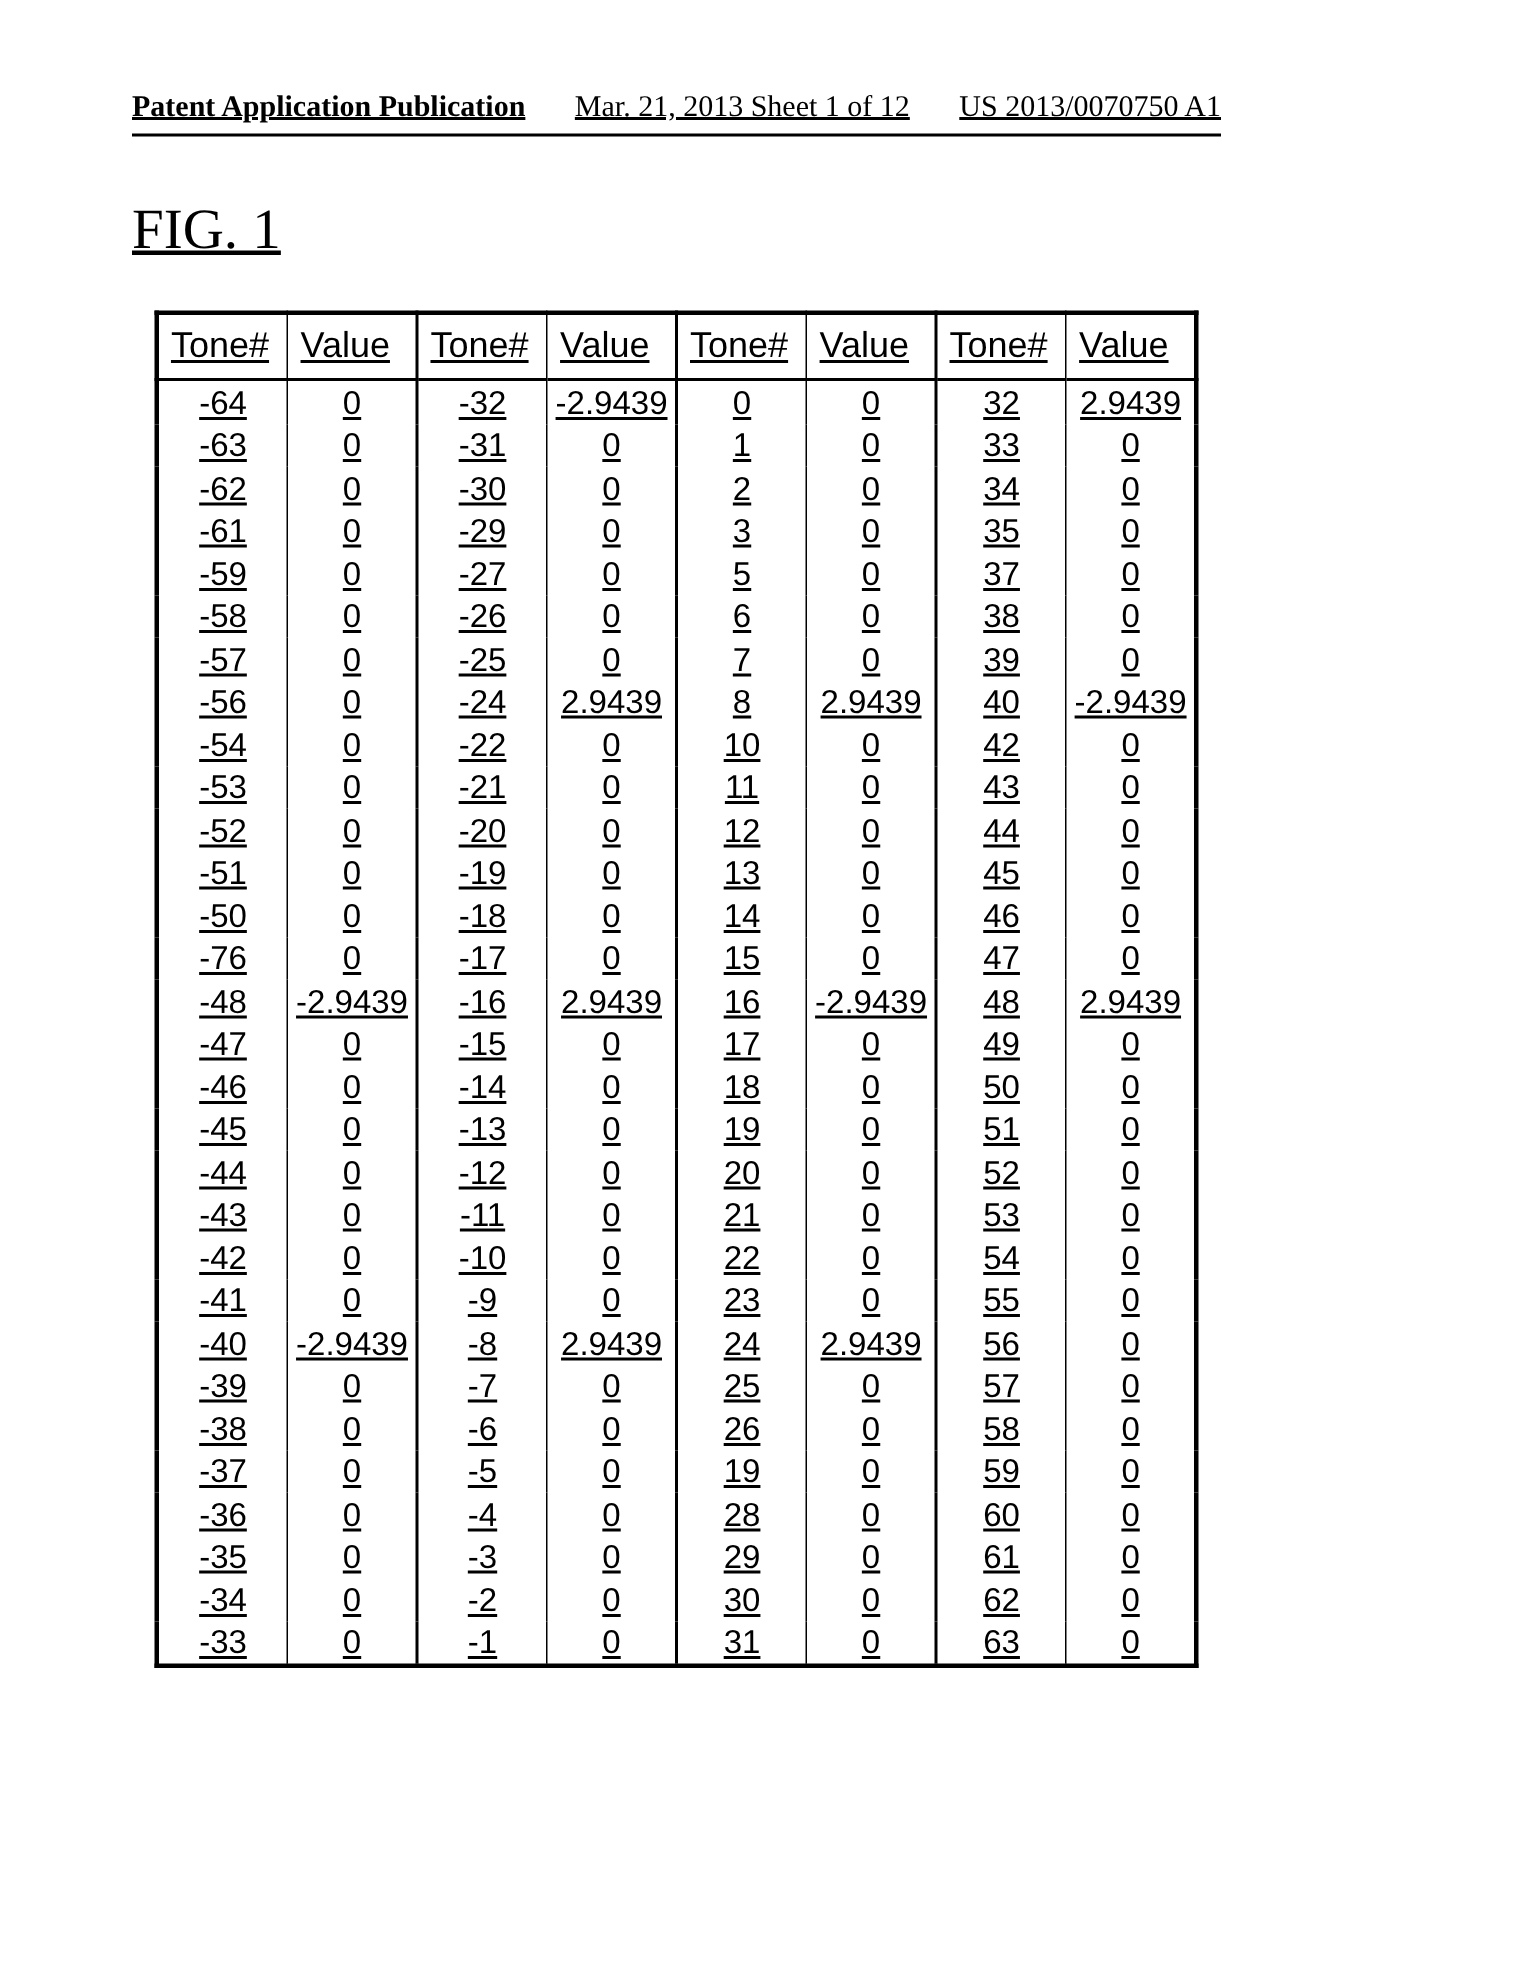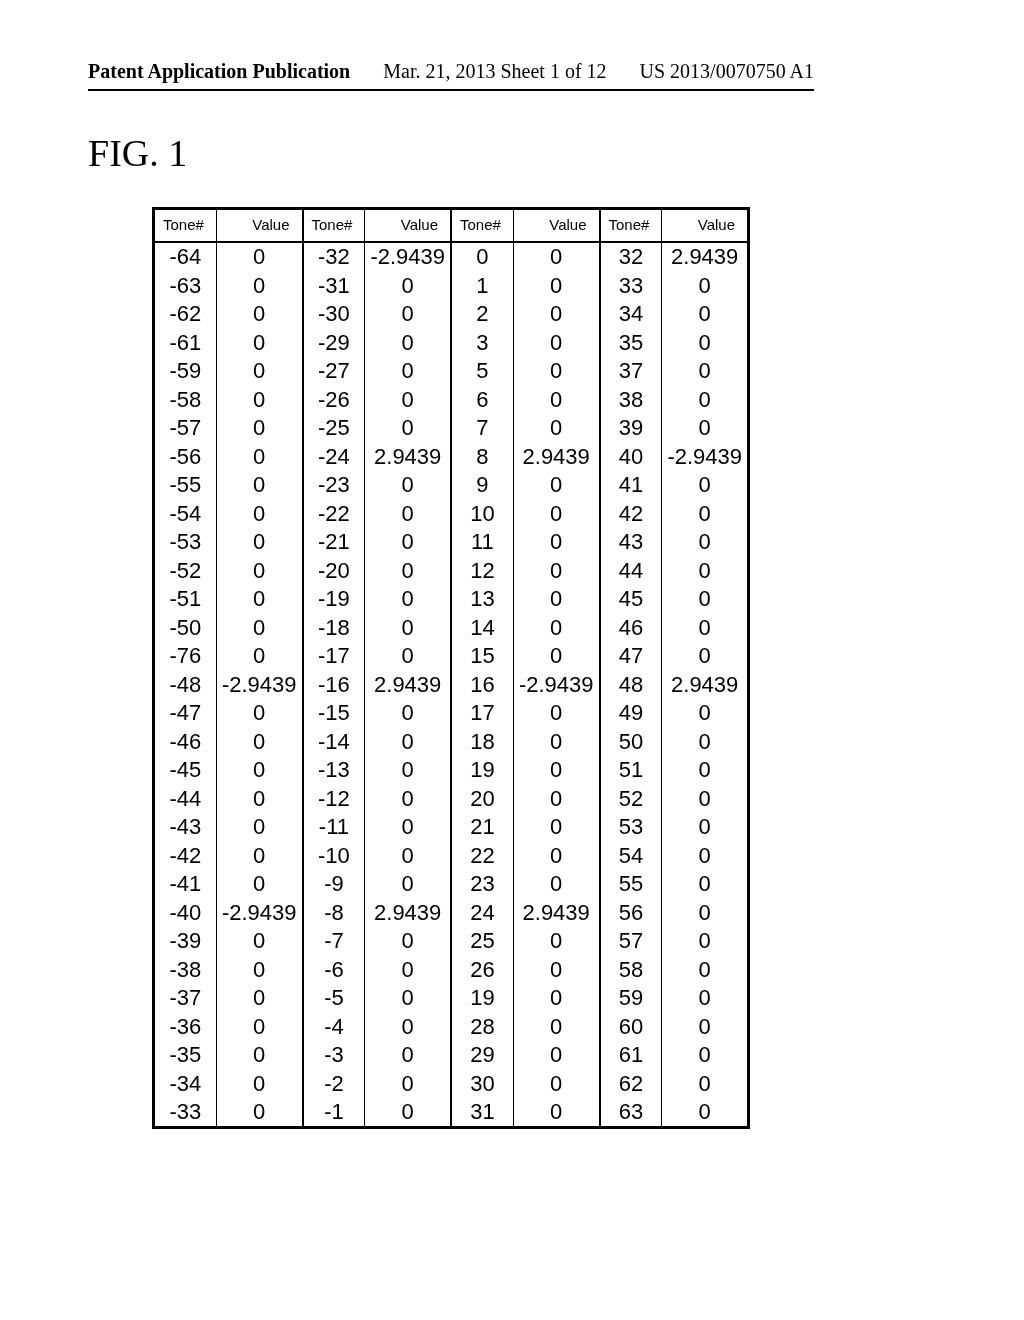--- a/index.html
+++ b/index.html
@@ -8,20 +8,21 @@
     background: #fff;
     font-family: "Times New Roman", Times, serif;
     color: #000;
   }
   .page {
     width: 929px;
     height: 1320px;
     box-sizing: border-box;
     padding: 60px 115px 40px 88px;
     position: relative;
+    text-decoration: underline;
   }
   .header-line {
     display: flex;
     justify-content: space-between;
     align-items: flex-end;
     font-family: "Times New Roman", Times, serif;
     font-size: 20px;
     padding-bottom: 6px;
     border-bottom: 2.5px solid #000;
     margin-bottom: 40px;
@@ -42,22 +43,22 @@
     border-collapse: collapse;
     border: 3px solid #000;
     font-family: Arial, Helvetica, sans-serif;
     font-size: 22px;
   }
   
   td.head {
     border-bottom: 2.5px solid #000;
     font-weight: normal;
     padding: 6px 12px 6px 8px;
-    text-align: right;
-    font-size: 15px;
+    text-align: left;
+    font-size: 24px;
   }
   td {
     padding: 0.5px 5px;
     line-height: 1.25;
     white-space: nowrap;
     text-align: center;
   }
   td.tone  { border-right: 1px solid #000; }
   td.value { }
   td.groupend { border-right: 2.5px solid #000; }
@@ -165,30 +166,20 @@
             <td class="tone">-56</td>
             <td class="value groupend">0</td>
             <td class="tone">-24</td>
             <td class="value groupend">2.9439</td>
             <td class="tone">8</td>
             <td class="value groupend">2.9439</td>
             <td class="tone">40</td>
             <td class="value">-2.9439</td>
           </tr>
           <tr>
-            <td class="tone">-55</td>
-            <td class="value groupend">0</td>
-            <td class="tone">-23</td>
-            <td class="value groupend">0</td>
-            <td class="tone">9</td>
-            <td class="value groupend">0</td>
-            <td class="tone">41</td>
-            <td class="value">0</td>
-          </tr>
-          <tr>
             <td class="tone">-54</td>
             <td class="value groupend">0</td>
             <td class="tone">-22</td>
             <td class="value groupend">0</td>
             <td class="tone">10</td>
             <td class="value groupend">0</td>
             <td class="tone">42</td>
             <td class="value">0</td>
           </tr>
           <tr>

